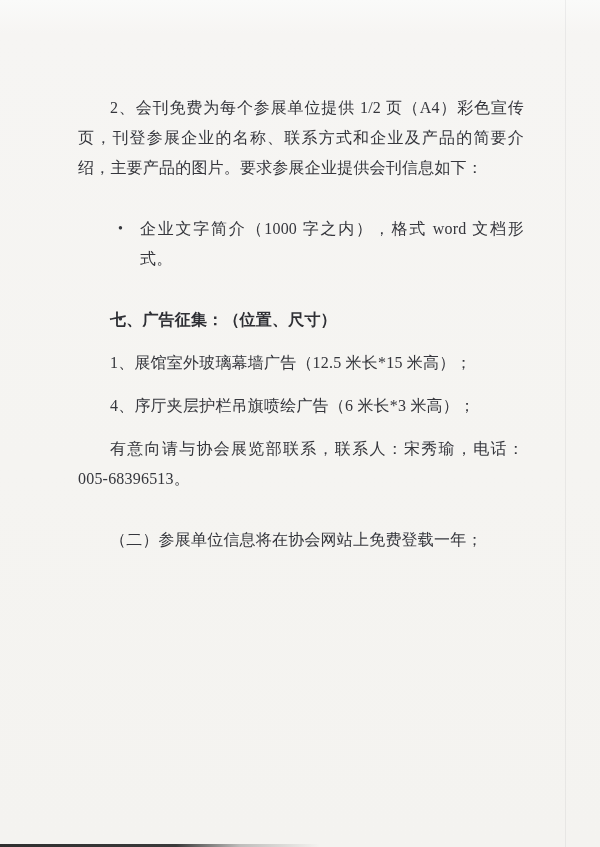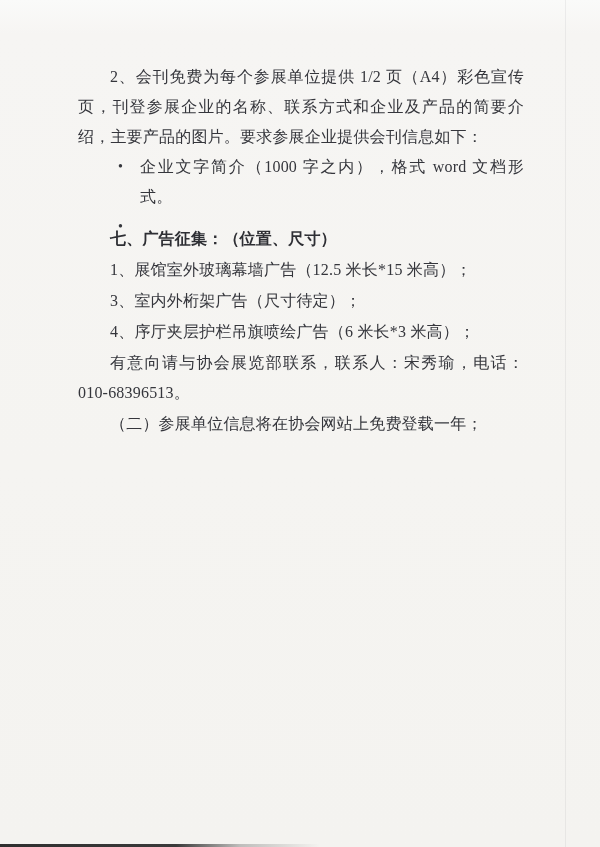--- a/index.html
+++ b/index.html
@@ -18,31 +18,31 @@
   .page-content {
     position: absolute;
     left: 78px;
     top: 62px;
     width: 446px;
     font-size: 16px;
     line-height: 30px;
     text-align: justify;
     letter-spacing: 0.2px;
   }
-  .block { position: relative; }
+  .block { position: relative; margin-top: 31px; }
   .block.para { text-indent: 2em; }
   .block.heading {
     text-indent: 2em;
     font-weight: bold;
     color: #2e2f34;
     margin-top: 12px;
   }
   .block.list {
     text-indent: 2em;
-    margin: 1px 0;
+    margin: 13px 0;
   }
   .block.bullet {
     text-indent: 0;
     padding-left: 62px;
   }
   .bullet-marker {
     position: absolute;
     left: 40px;
     top: 0;
     font-size: 14px;
@@ -66,19 +66,18 @@
 </style>
 </head>
 <body>
 
 <div class="page-content">
     <div class="block para">2、会刊免费为每个参展单位提供 1/2 页（A4）彩色宣传页，刊登参展企业的名称、联系方式和企业及产品的简要介绍，主要产品的图片。要求参展企业提供会刊信息如下：</div>
     <div class="block bullet"><span class="bullet-marker">•</span><span>企业文字简介（1000 字之内），格式 word 文档形式。</span></div>
     <div class="block bullet"><span class="bullet-marker">•</span></div>
     <div class="block heading">七、广告征集：（位置、尺寸）</div>
     <div class="block list">1、展馆室外玻璃幕墙广告（12.5 米长*15 米高）；</div>
-    <div class="block list">3、室内外桁架广告（尺寸待定）；</div>
     <div class="block list">4、序厅夹层护栏吊旗喷绘广告（6 米长*3 米高）；</div>
-    <div class="block list">有意向请与协会展览部联系，联系人：宋秀瑜，电话：010-68396513。</div>
+    <div class="block list">有意向请与协会展览部联系，联系人：宋秀瑜，电话：005-68396513。</div>
     <div class="block para">（二）参展单位信息将在协会网站上免费登载一年；</div>
   </div>
 <div class="scan-crease-right"></div>
 <div class="scan-edge-bottom"></div>
 
 </body></html>

